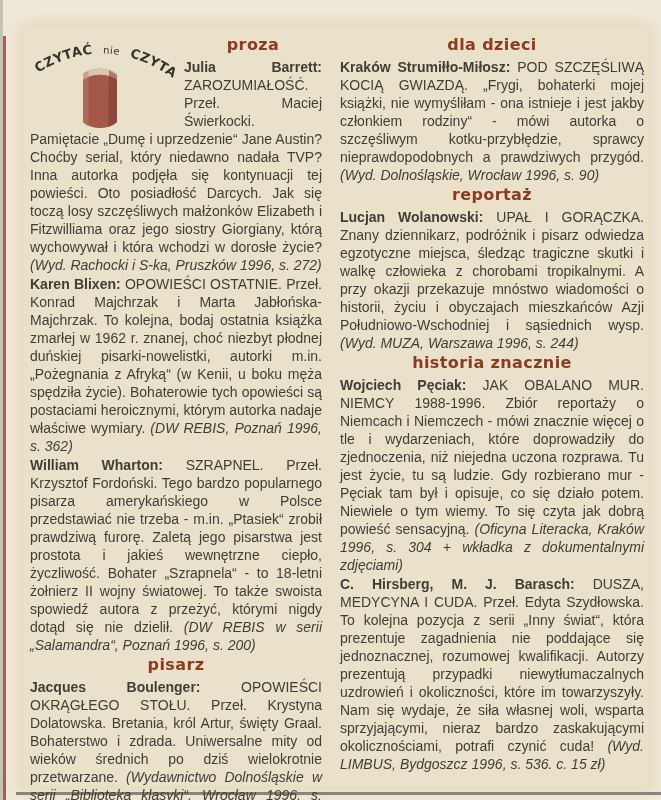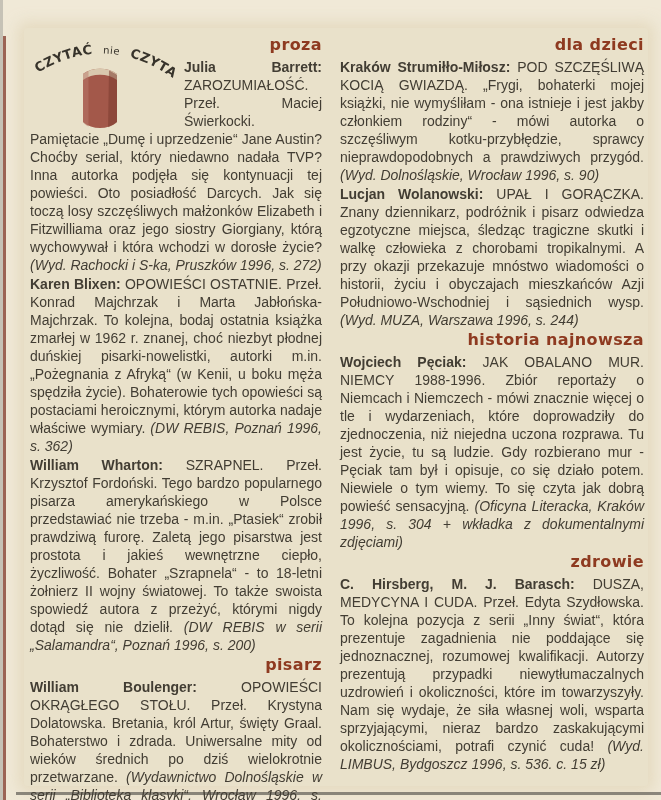--- a/index.html
+++ b/index.html
@@ -29,21 +29,21 @@
   }
   .col-left  { width: 292px; }
   .col-right { width: 304px; }
 
   .sec {
     font-family: "DejaVu Sans", sans-serif;
     font-weight: bold;
     font-size: 16px; line-height: 20px;
     letter-spacing: .4px;
     color: #8e3a20;
-    text-align: right;
+    text-align: center;
     margin: 1px 0 3px 0;
   }
 
   .entry {
     margin: 0 0 1px 0;
     font-size: 14px;
     line-height: 18px;
     text-align: justify;
     hyphens: auto;
   }
@@ -96,35 +96,35 @@
       <h2 class="sec">proza</h2>
 
       <p class="entry"><span class="author">Julia Barrett:</span><span> ZAROZUMIAŁOŚĆ. Przeł. Maciej Świerkocki. Pamiętacie „Dumę i uprzedzenie“ Jane Austin? Choćby serial, który niedawno nadała TVP? Inna autorka podjęła się kontynuacji tej powieści. Oto posiadłość Darcych. Jak się toczą losy szczęśliwych małżonków Elizabeth i Fitzwilliama oraz jego siostry Giorgiany, którą wychowywał i która wchodzi w dorosłe życie? </span><span class="pub">(Wyd. Rachocki i S-ka, Pruszków 1996, s. 272)</span></p>
 
       <p class="entry"><span class="author">Karen Blixen:</span><span> OPOWIEŚCI OSTATNIE. Przeł. Konrad Majchrzak i Marta Jabłońska-Majchrzak. To kolejna, bodaj ostatnia książka zmarłej w 1962 r. znanej, choć niezbyt płodnej duńskiej pisarki-nowelistki, autorki m.in. „Pożegnania z Afryką“ (w Kenii, u boku męża spędziła życie). Bohaterowie tych opowieści są postaciami heroicznymi, którym autorka nadaje właściwe wymiary. </span><span class="pub">(DW REBIS, Poznań 1996, s. 362)</span></p>
 
       <p class="entry"><span class="author">William Wharton:</span><span> SZRAPNEL. Przeł. Krzysztof Fordoński. Tego bardzo popularnego pisarza amerykańskiego w Polsce przedstawiać nie trzeba - m.in. „Ptasiek“ zrobił prawdziwą furorę. Zaletą jego pisarstwa jest prostota i jakieś wewnętrzne ciepło, życzliwość. Bohater „Szrapnela“ - to 18-letni żołnierz II wojny światowej. To także swoista spowiedź autora z przeżyć, którymi nigdy dotąd się nie dzielił. </span><span class="pub">(DW REBIS w serii „Salamandra“, Poznań 1996, s. 200)</span></p>
 
       <h2 class="sec">pisarz</h2>
 
-      <p class="entry"><span class="author">William Boulenger:</span><span> OPOWIEŚCI OKRĄGŁEGO STOŁU. Przeł. Krystyna Dolatowska. Bretania, król Artur, święty Graal. Bohaterstwo i zdrada. Uniwersalne mity od wieków średnich po dziś wielokrotnie przetwarzane. </span><span class="pub">(Wydawnictwo Dolnośląskie w serii „Biblioteka klasyki“, Wrocław 1996, s. 246)</span></p>
+      <p class="entry"><span class="author">Jacques Boulenger:</span><span> OPOWIEŚCI OKRĄGŁEGO STOŁU. Przeł. Krystyna Dolatowska. Bretania, król Artur, święty Graal. Bohaterstwo i zdrada. Uniwersalne mity od wieków średnich po dziś wielokrotnie przetwarzane. </span><span class="pub">(Wydawnictwo Dolnośląskie w serii „Biblioteka klasyki“, Wrocław 1996, s. 246)</span></p>
     </div>
 
     <div class="col-right">
 
       <h2 class="sec">dla dzieci</h2>
 
       <p class="entry"><span class="author">Kraków Strumiłło-Miłosz:</span><span> POD SZCZĘŚLIWĄ KOCIĄ GWIAZDĄ. „Frygi, bohaterki mojej książki, nie wymyśliłam - ona istnieje i jest jakby członkiem rodziny“ - mówi autorka o szczęśliwym kotku-przybłędzie, sprawcy nieprawdopodobnych a prawdziwych przygód. </span><span class="pub">(Wyd. Dolnośląskie, Wrocław 1996, s. 90)</span></p>
 
+      <h2 class="sec">reportaż</h2>
 
       <p class="entry"><span class="author">Lucjan Wolanowski:</span><span> UPAŁ I GORĄCZKA. Znany dziennikarz, podróżnik i pisarz odwiedza egzotyczne miejsca, śledząc tragiczne skutki i walkę człowieka z chorobami tropikalnymi. A przy okazji przekazuje mnóstwo wiadomości o historii, życiu i obyczajach mieszkańców Azji Południowo-Wschodniej i sąsiednich wysp. </span><span class="pub">(Wyd. MUZA, Warszawa 1996, s. 244)</span></p>
 
-      <h2 class="sec">historia najnowsza</h2>
+      <h2 class="sec">historia znacznie</h2>
 
       <p class="entry"><span class="author">Wojciech Pęciak:</span><span> JAK OBALANO MUR. NIEMCY 1988-1996. Zbiór reportaży o Niemcach i Niemczech - mówi znacznie więcej o tle i wydarzeniach, które doprowadziły do zjednoczenia, niż niejedna uczona rozprawa. Tu jest życie, tu są ludzie. Gdy rozbierano mur - Pęciak tam był i opisuje, co się działo potem. Niewiele o tym wiemy. To się czyta jak dobrą powieść sensacyjną. </span><span class="pub">(Oficyna Literacka, Kraków 1996, s. 304 + wkładka z dokumentalnymi zdjęciami)</span></p>
 
-      <h2 class="sec">zdrowie</h2>
 
       <p class="entry"><span class="author">C. Hirsberg, M. J. Barasch:</span><span> DUSZA, MEDYCYNA I CUDA. Przeł. Edyta Szydłowska. To kolejna pozycja z serii „Inny świat“, która prezentuje zagadnienia nie poddające się jednoznacznej, rozumowej kwalifikacji. Autorzy prezentują przypadki niewytłumaczalnych uzdrowień i okoliczności, które im towarzyszyły. Nam się wydaje, że siła własnej woli, wsparta sprzyjającymi, nieraz bardzo zaskakującymi okolicznościami, potrafi czynić cuda! </span><span class="pub">(Wyd. LIMBUS, Bydgoszcz 1996, s. 536. c. 15 zł)</span></p>
     </div>
 
   </div>
 </div>
 
 </body></html>

